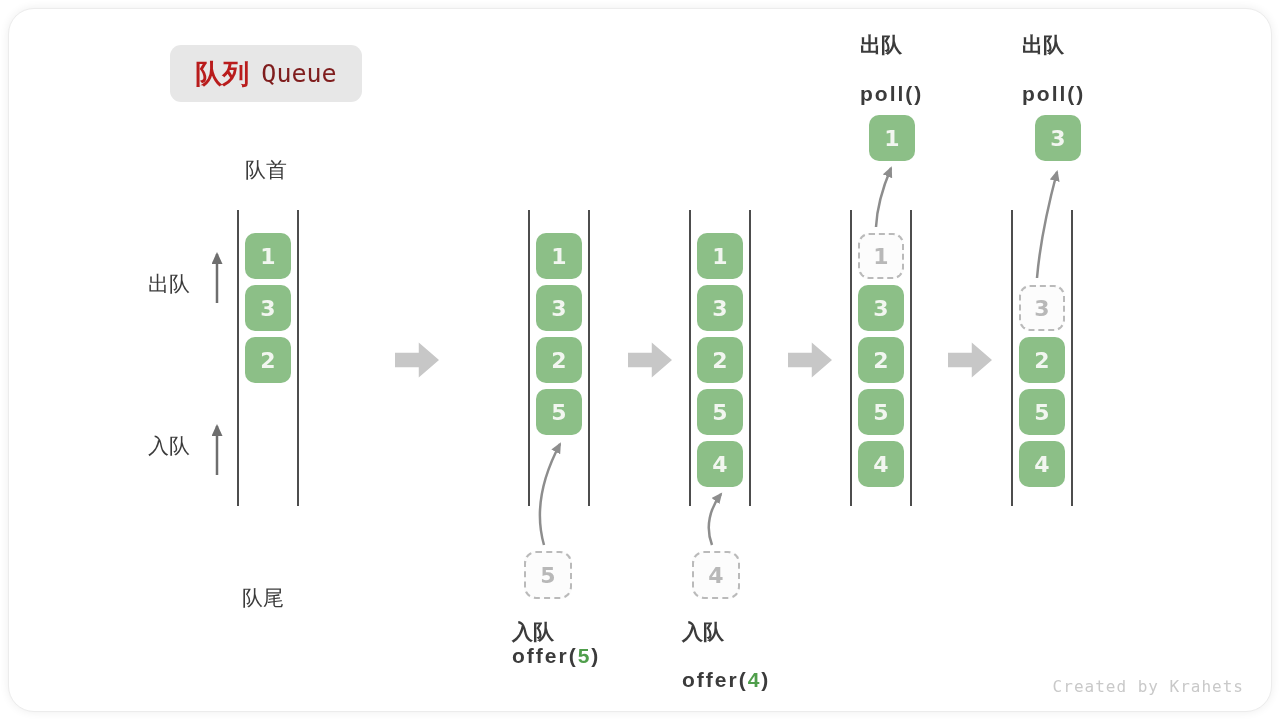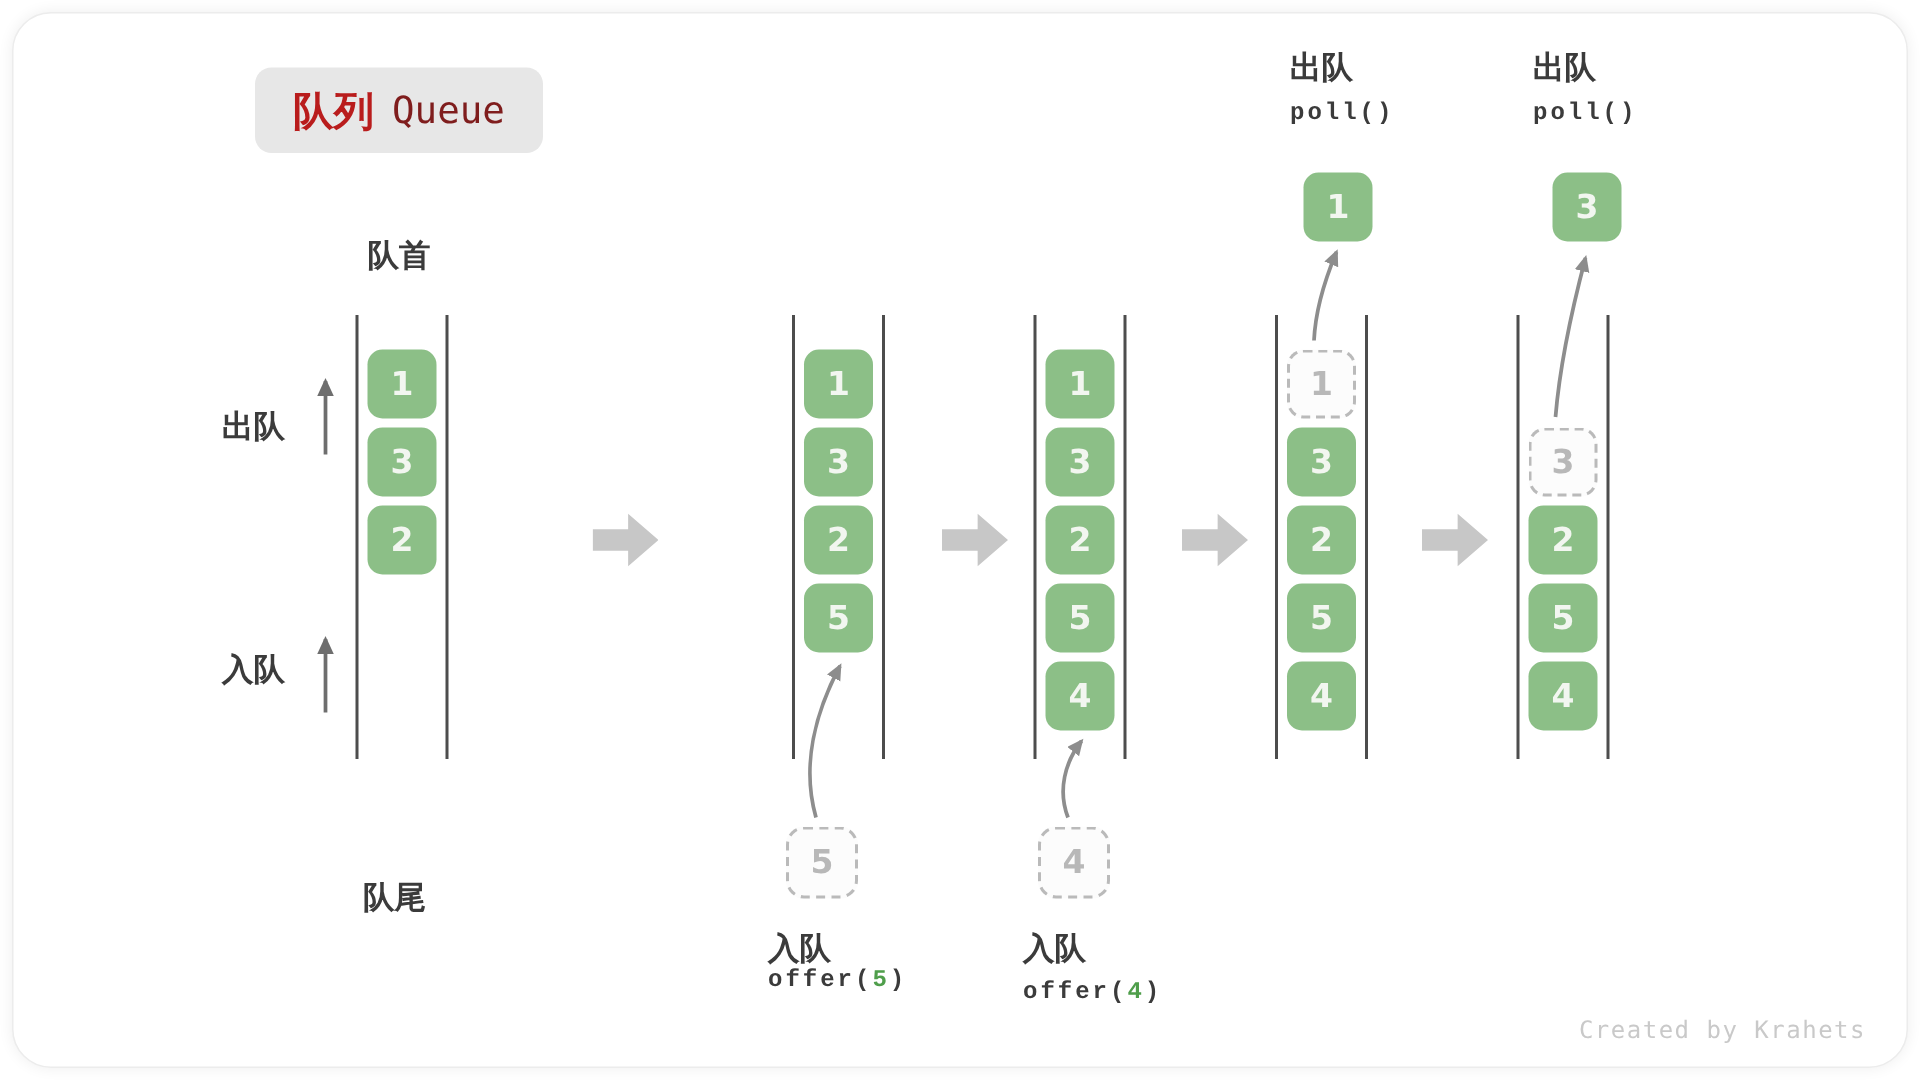--- a/index.html
+++ b/index.html
@@ -6,33 +6,33 @@
   .stage{position:relative;width:1280px;height:720px;background:#ffffff;overflow:hidden;
          font-family:"Liberation Sans", sans-serif;}
   .card{position:absolute;left:8px;top:8px;right:8px;bottom:8px;background:#ffffff;
         border-radius:26px;border:1px solid #ececec;
         box-shadow:0 0 10px rgba(0,0,0,0.07);}
   .title-box{position:absolute;left:170px;top:45px;width:192px;height:57px;
              background:#e7e7e7;border-radius:11px;display:flex;align-items:center;
              justify-content:center;gap:12px;}
   .title-zh{font-size:27px;font-weight:bold;color:#b91c1c;}
   .title-en{font-family:"DejaVu Sans Mono", monospace;font-size:25px;color:#7f1d1d;}
-  .lbl{position:absolute;font-size:21px;font-weight:bold;color:#3b3b3b;white-space:nowrap;text-align:right;}
+  .lbl{position:absolute;font-size:21px;font-weight:normal;color:#3b3b3b;white-space:nowrap;text-align:right;}
   .rail{position:absolute;width:2px;background:#4d4d4d;top:210px;height:296px;}
   .box{position:absolute;width:46px;height:46px;border-radius:10px;display:flex;
        align-items:center;justify-content:center;font-family:"DejaVu Sans", sans-serif;
        font-size:22px;font-weight:bold;box-sizing:border-box;}
   .box.solid{background:#8cbf87;color:#f2f6f0;}
   .box.dashed{background:#fcfcfc;border:2px dashed #bababa;color:#b8b8b8;border-radius:11px;}
   .box.pending{width:48px;height:48px;border-radius:12px;}
   .block-arrow{position:absolute;width:44px;height:38px;background:#c7c7c7;
     clip-path:polygon(0% 31%, 54% 31%, 54% 4%, 100% 50%, 54% 96%, 54% 69%, 0% 69%);}
   .op-label{position:absolute;font-size:21px;font-weight:bold;color:#3b3b3b;white-space:nowrap;}
-  .op-code{position:absolute;font-family:Liberation Mono, monospace;font-size:16px;
-           color:#3b3b3b;letter-spacing:2px;white-space:nowrap;font-weight:bold;}
+  .op-code{position:absolute;font-family:Liberation Sans, sans-serif;font-size:21px;
+           color:#3b3b3b;letter-spacing:2px;white-space:nowrap;font-weight:bold;margin-top:16px;}
   .op-code .arg{color:#4f9e4b;font-weight:bold;}
   .watermark{position:absolute;right:36px;bottom:24px;font-family:"DejaVu Sans Mono", monospace;
              font-size:16px;color:#c9c9c9;letter-spacing:1px;}
   svg.overlay{position:absolute;left:0;top:0;pointer-events:none;}
 </style>
 </head>
 <body>
 
 <div class="stage">
   <div class="card"></div>
@@ -54,21 +54,21 @@
       <div class="box solid" style="left: 245px; top: 285px;">3</div>
       <div class="box solid" style="left: 245px; top: 337px;">2</div>
       <div class="rail" style="left: 528px; top: 210px; height: 296px;"></div>
       <div class="rail" style="left: 588px; top: 210px; height: 296px;"></div>
       <div class="box solid" style="left: 536px; top: 233px;">1</div>
       <div class="box solid" style="left: 536px; top: 285px;">3</div>
       <div class="box solid" style="left: 536px; top: 337px;">2</div>
       <div class="box solid" style="left: 536px; top: 389px;">5</div>
       <div class="box dashed pending" style="left: 524px; top: 551px;">5</div>
       <div class="op-label" style="left: 512px; top: 618px;">入队</div>
-      <div class="op-code" style="left: 512px; top: 644px;"><span>offer(</span><span class="arg">5</span><span>)</span></div>
+      <div class="op-code" style="left: 512px; top: 628px;"><span>offer(</span><span class="arg">5</span><span>)</span></div>
       <div class="rail" style="left: 689px; top: 210px; height: 296px;"></div>
       <div class="rail" style="left: 749px; top: 210px; height: 296px;"></div>
       <div class="box solid" style="left: 697px; top: 233px;">1</div>
       <div class="box solid" style="left: 697px; top: 285px;">3</div>
       <div class="box solid" style="left: 697px; top: 337px;">2</div>
       <div class="box solid" style="left: 697px; top: 389px;">5</div>
       <div class="box solid" style="left: 697px; top: 441px;">4</div>
       <div class="box dashed pending" style="left: 692px; top: 551px;">4</div>
       <div class="op-label" style="left: 682px; top: 618px;">入队</div>
       <div class="op-code" style="left: 682px; top: 652px;"><span>offer(</span><span class="arg">4</span><span>)</span></div>

